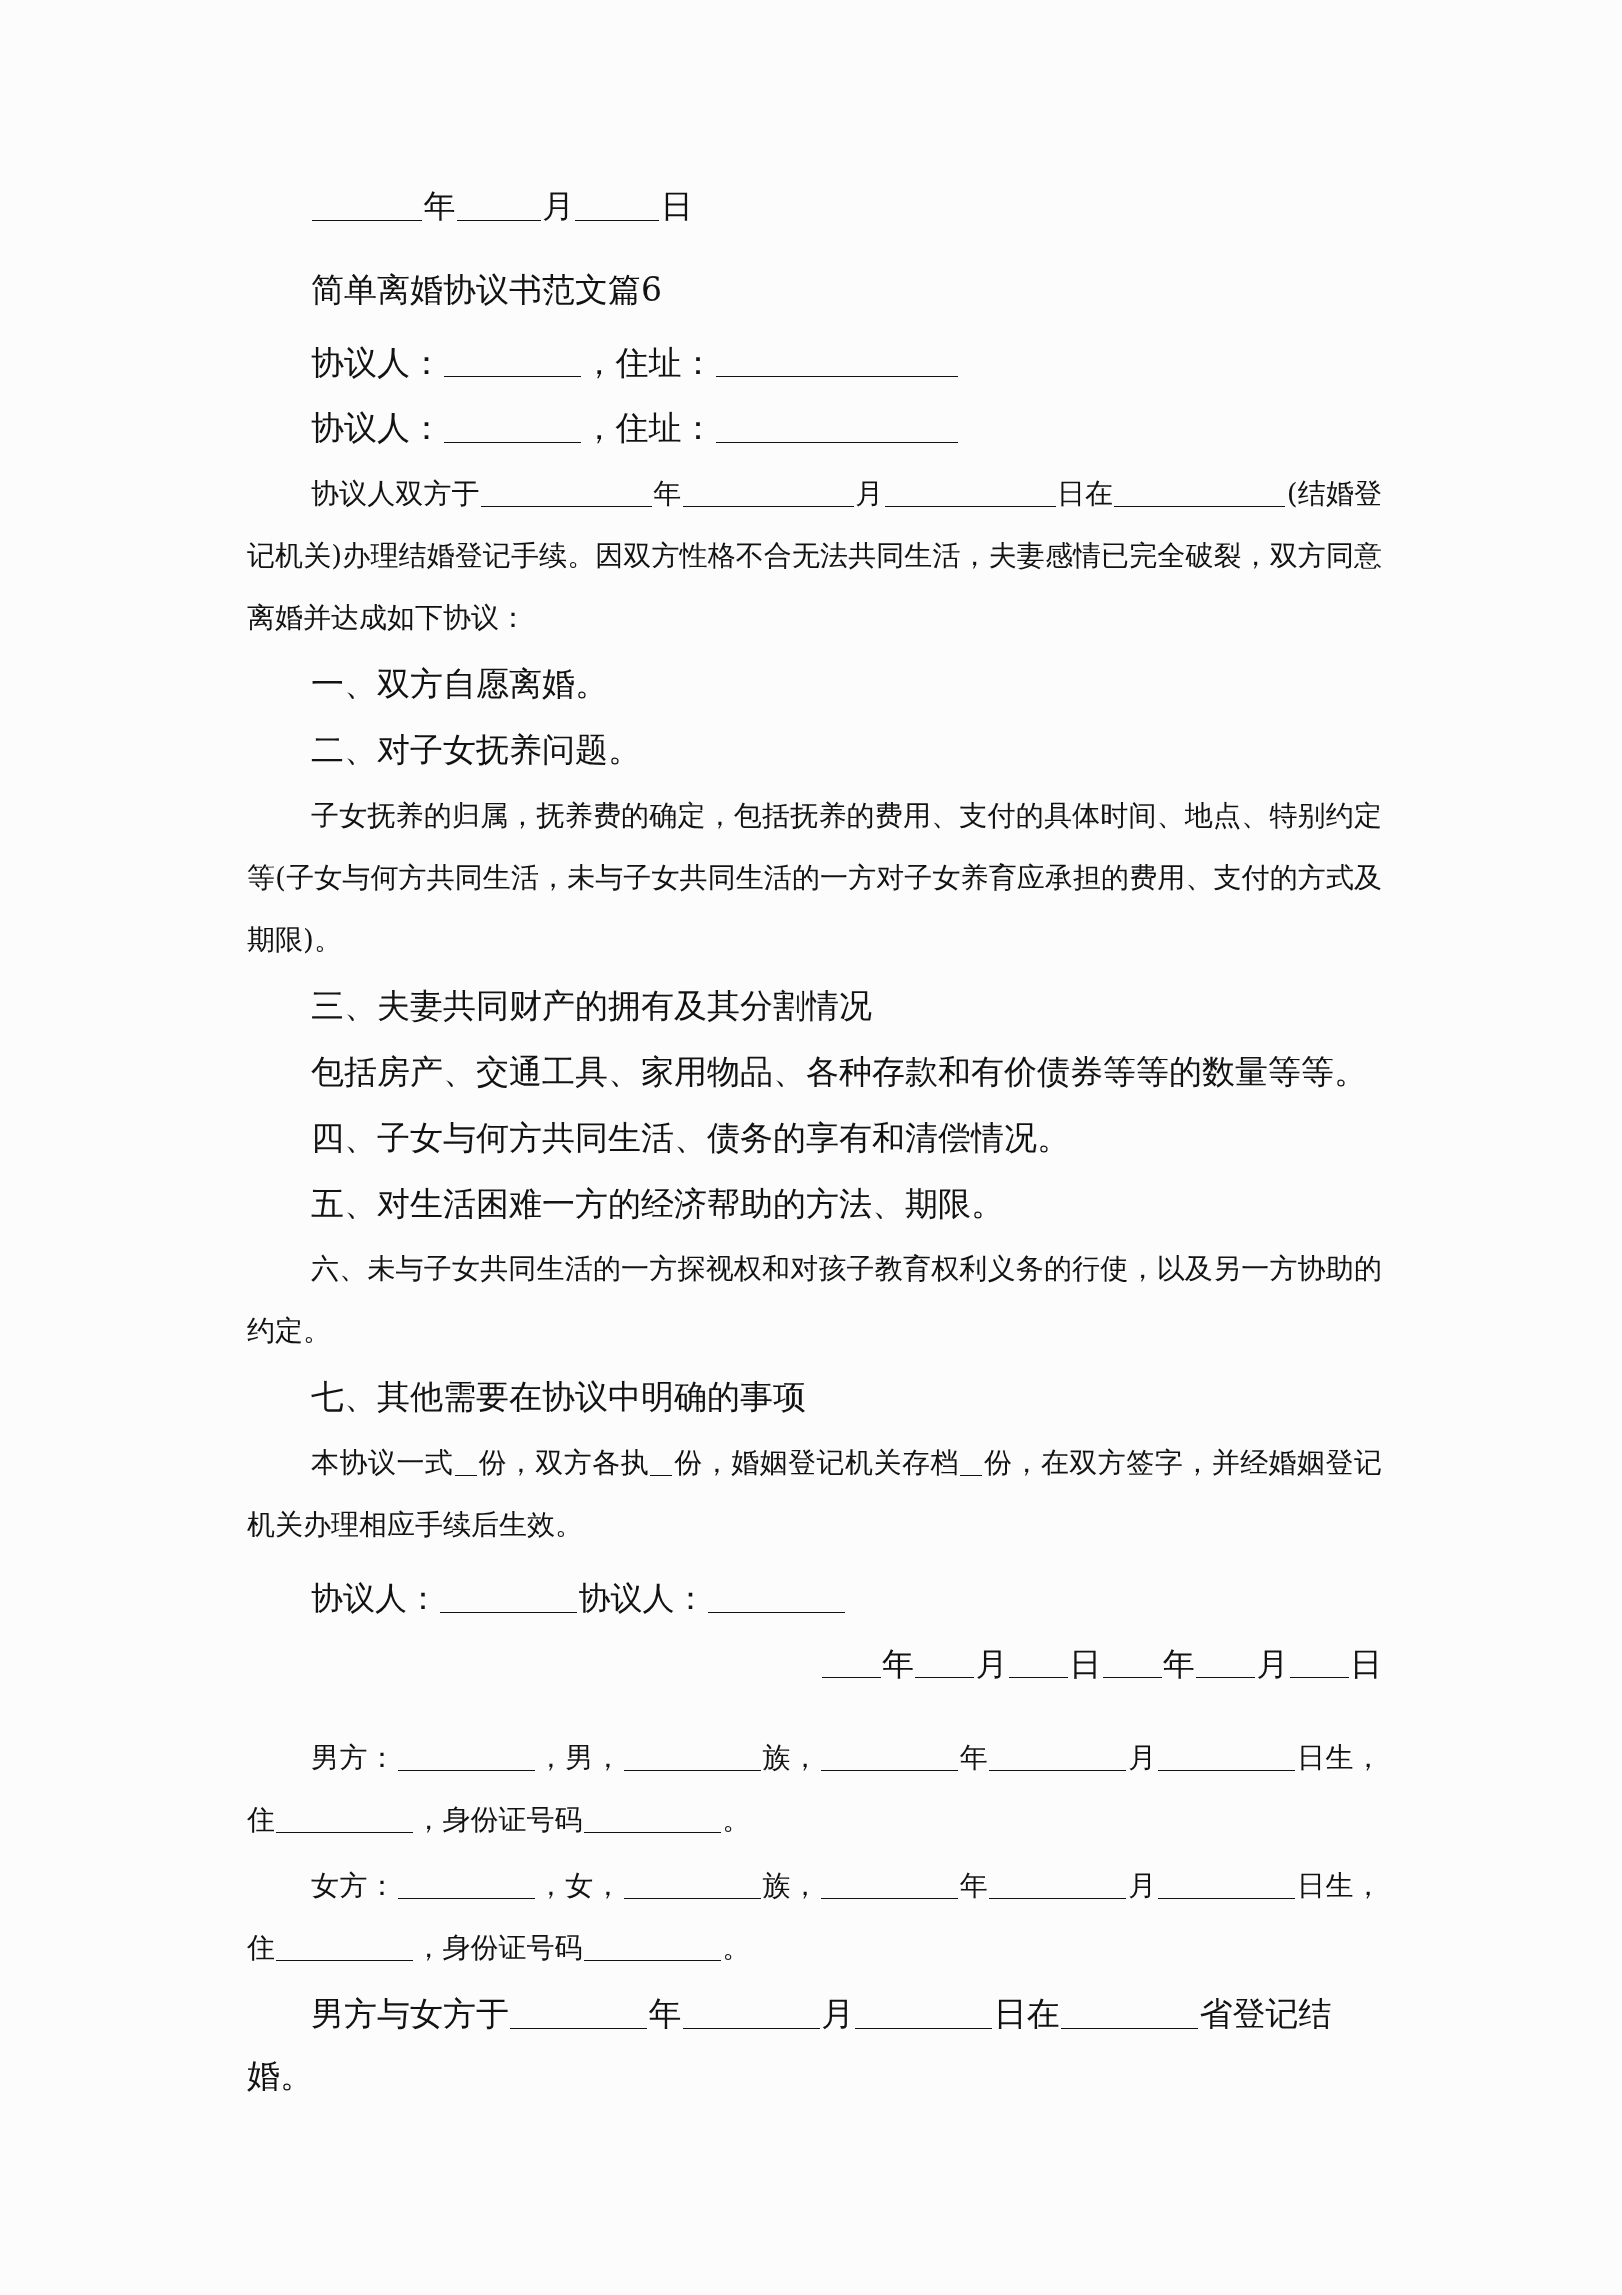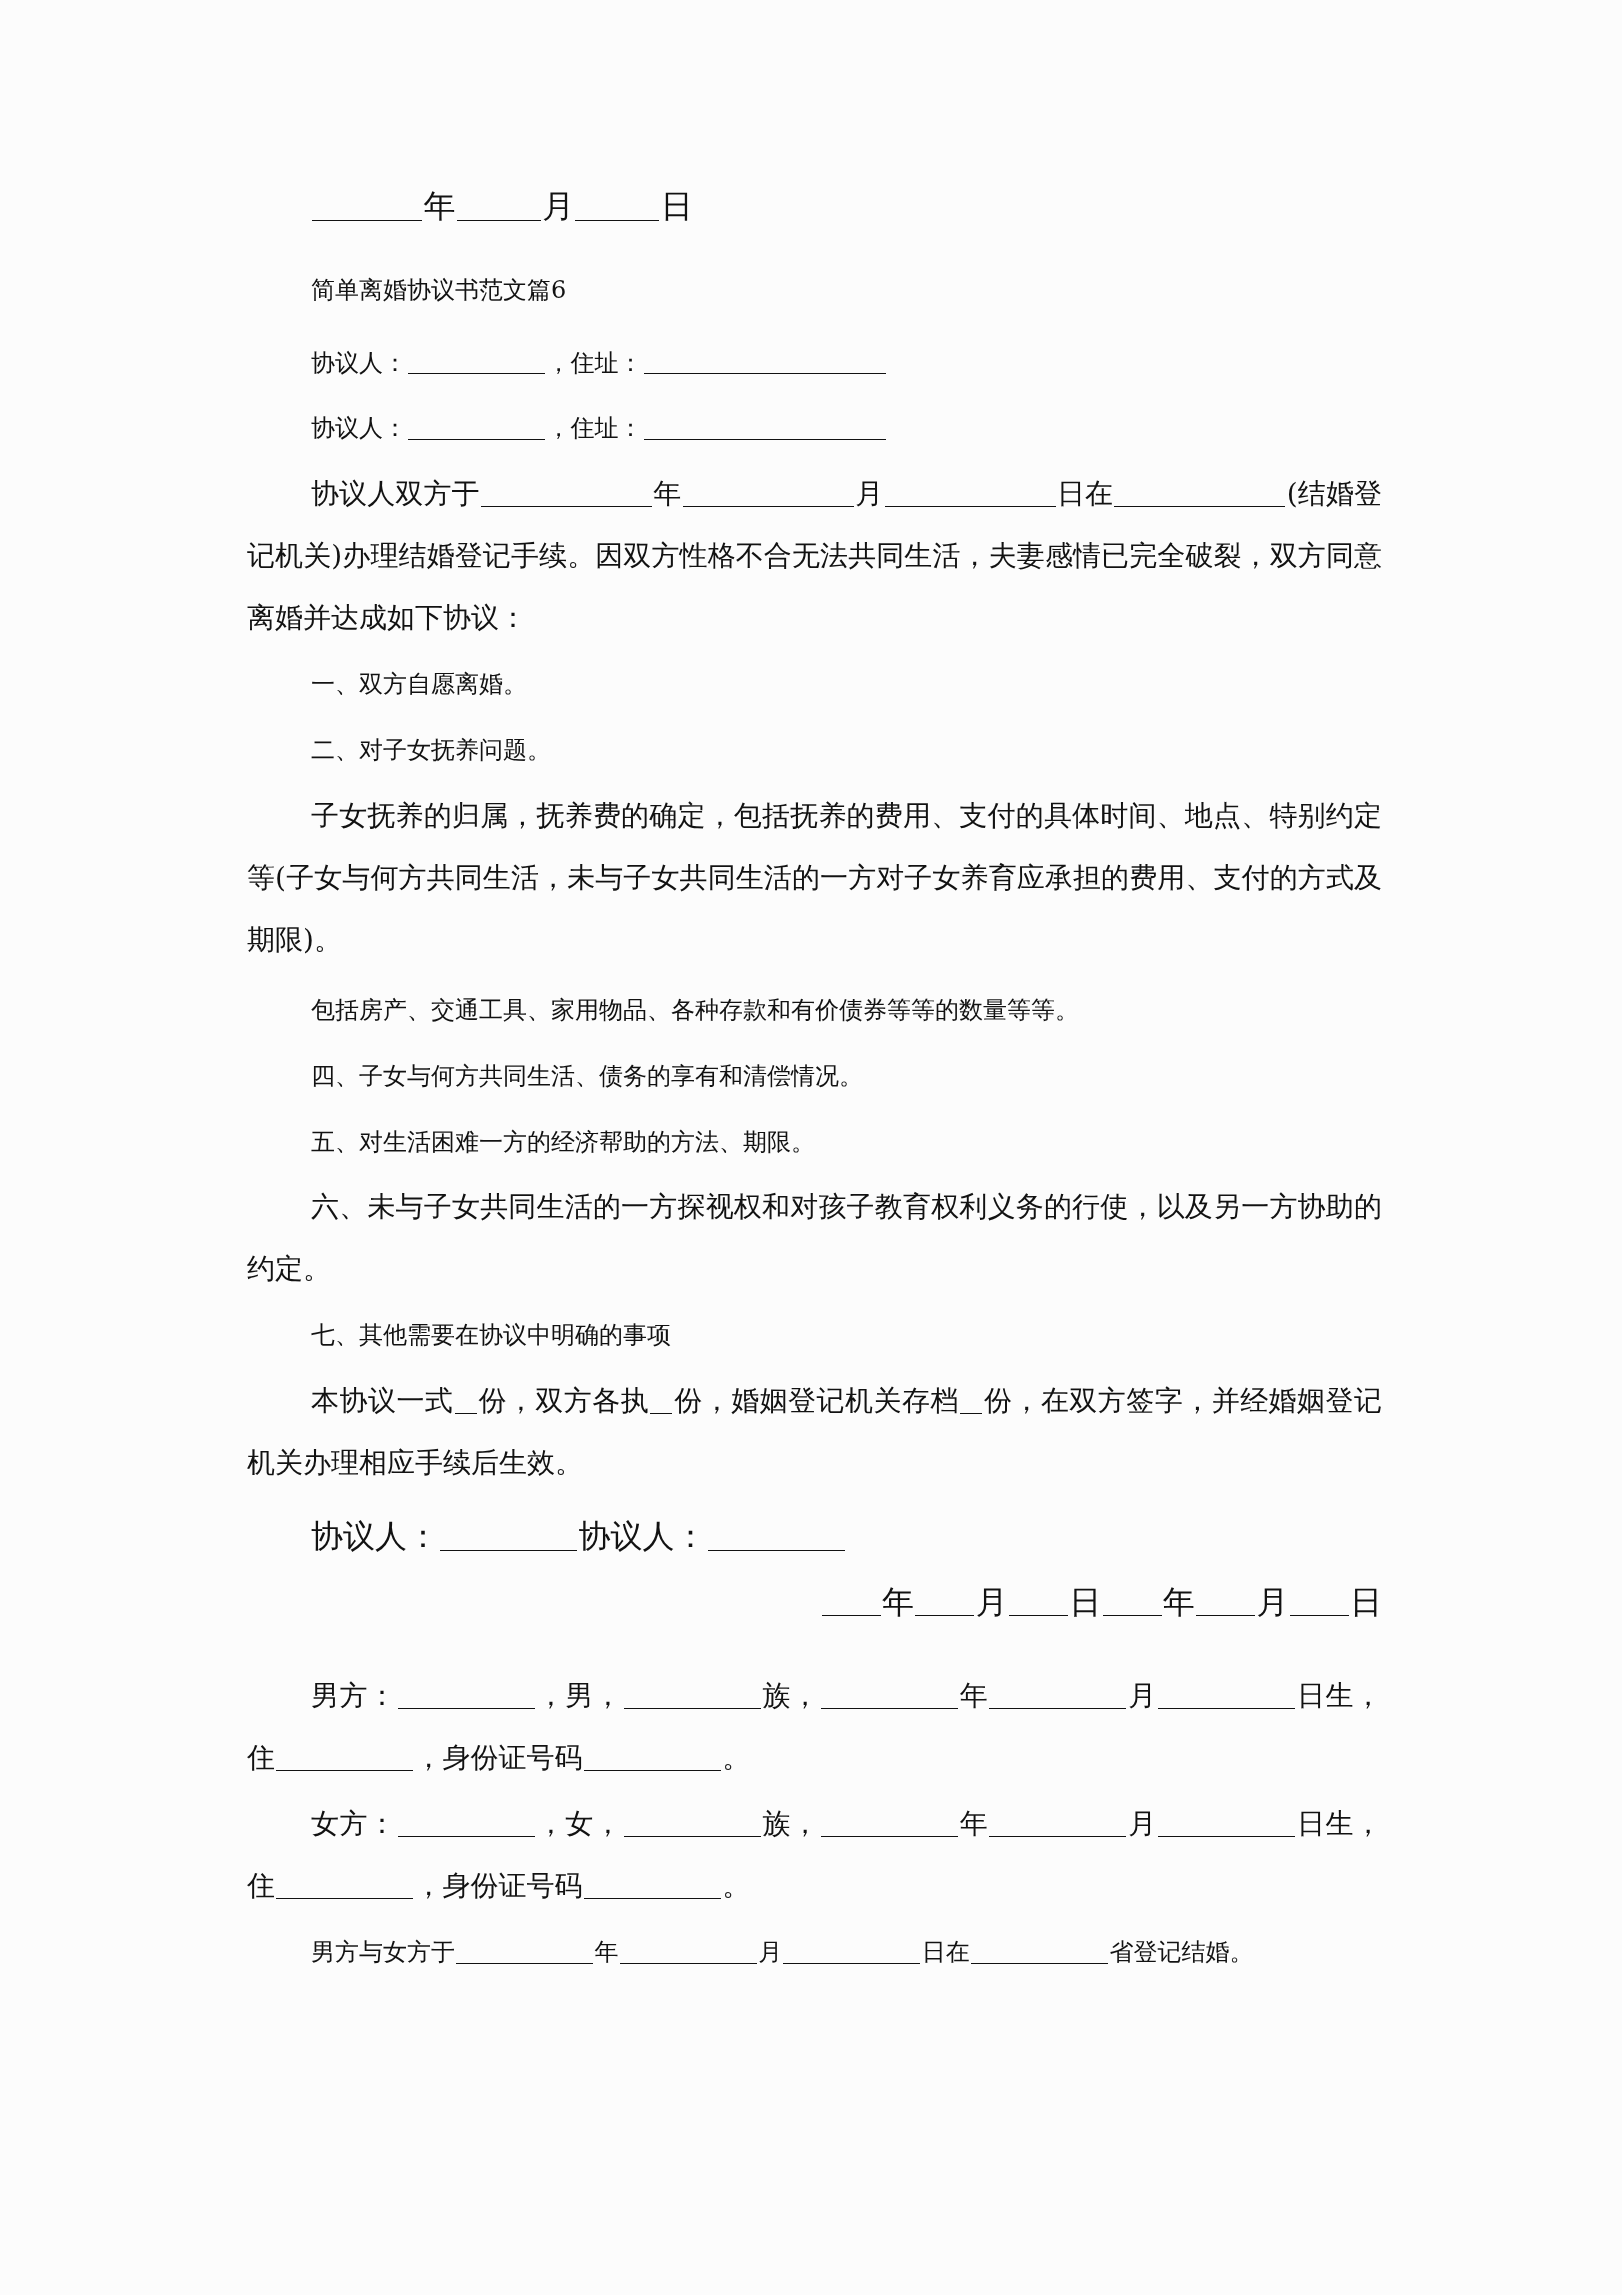--- a/index.html
+++ b/index.html
@@ -37,21 +37,21 @@
     color: #121212;
     text-align: justify;
     text-justify: inter-character;
     text-indent: 64px;
     letter-spacing: 0px;
     word-break: break-all;
     font-weight: 400;
   }
   .heading {
     margin: 0;
-    font-size: 24px;
+    font-size: 33px;
     line-height: 62px;
     color: #121212;
     text-indent: 64px;
     text-align: left;
     font-weight: 400;
   }
   
   .blank {
     display: inline-block;
     border-bottom: 1.6px solid #121212;
@@ -125,20 +125,21 @@
 
     <p class="heading">一、双方自愿离婚。</p>
     <div class="gap-sm"></div>
 
     <p class="heading">二、对子女抚养问题。</p>
     <div class="gap-sm"></div>
 
     <p class="para">子女抚养的归属，抚养费的确定，包括抚养的费用、支付的具体时间、地点、特别约定等(子女与何方共同生活，未与子女共同生活的一方对子女养育应承担的费用、支付的方式及期限)。</p>
     <div class="gap-sm"></div>
 
+    <p class="heading">三、夫妻共同财产的拥有及其分割情况</p>
     <div class="gap-sm"></div>
 
     <p class="heading">包括房产、交通工具、家用物品、各种存款和有价债券等等的数量等等。</p>
     <div class="gap-sm"></div>
 
     <p class="heading">四、子女与何方共同生活、债务的享有和清偿情况。</p>
     <div class="gap-sm"></div>
 
     <p class="heading">五、对生活困难一方的经济帮助的方法、期限。</p>
     <div class="gap-sm"></div>

